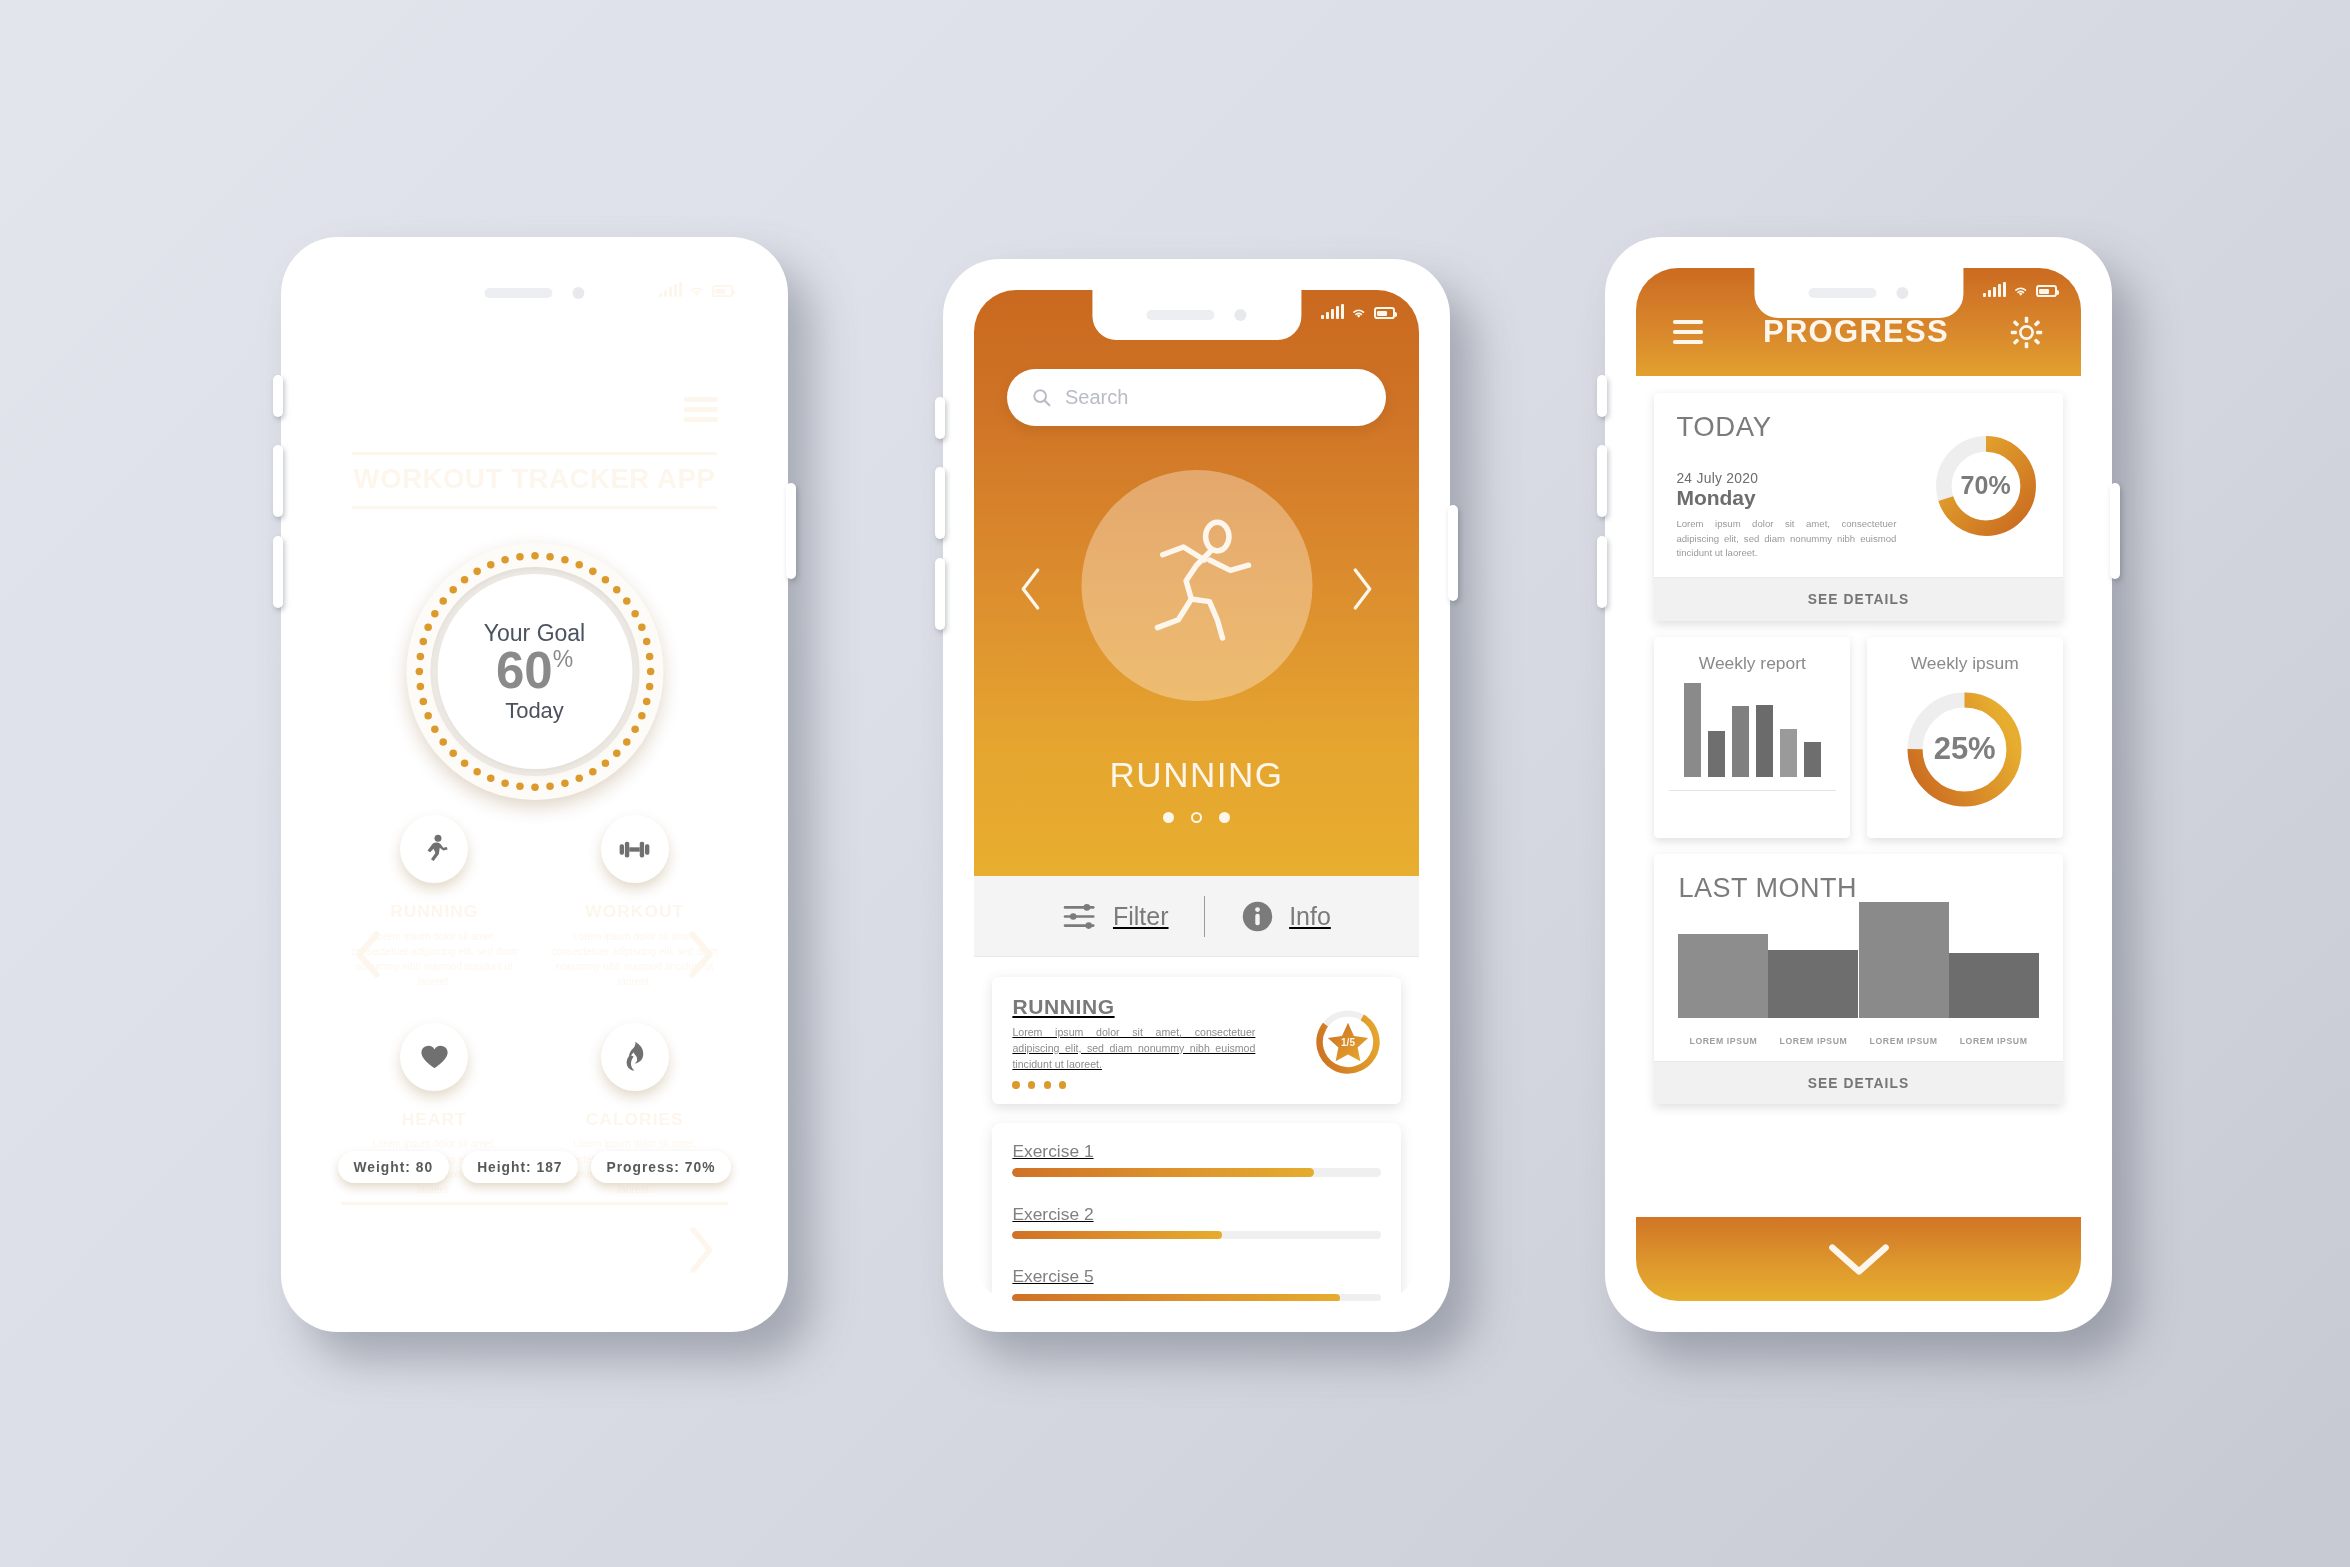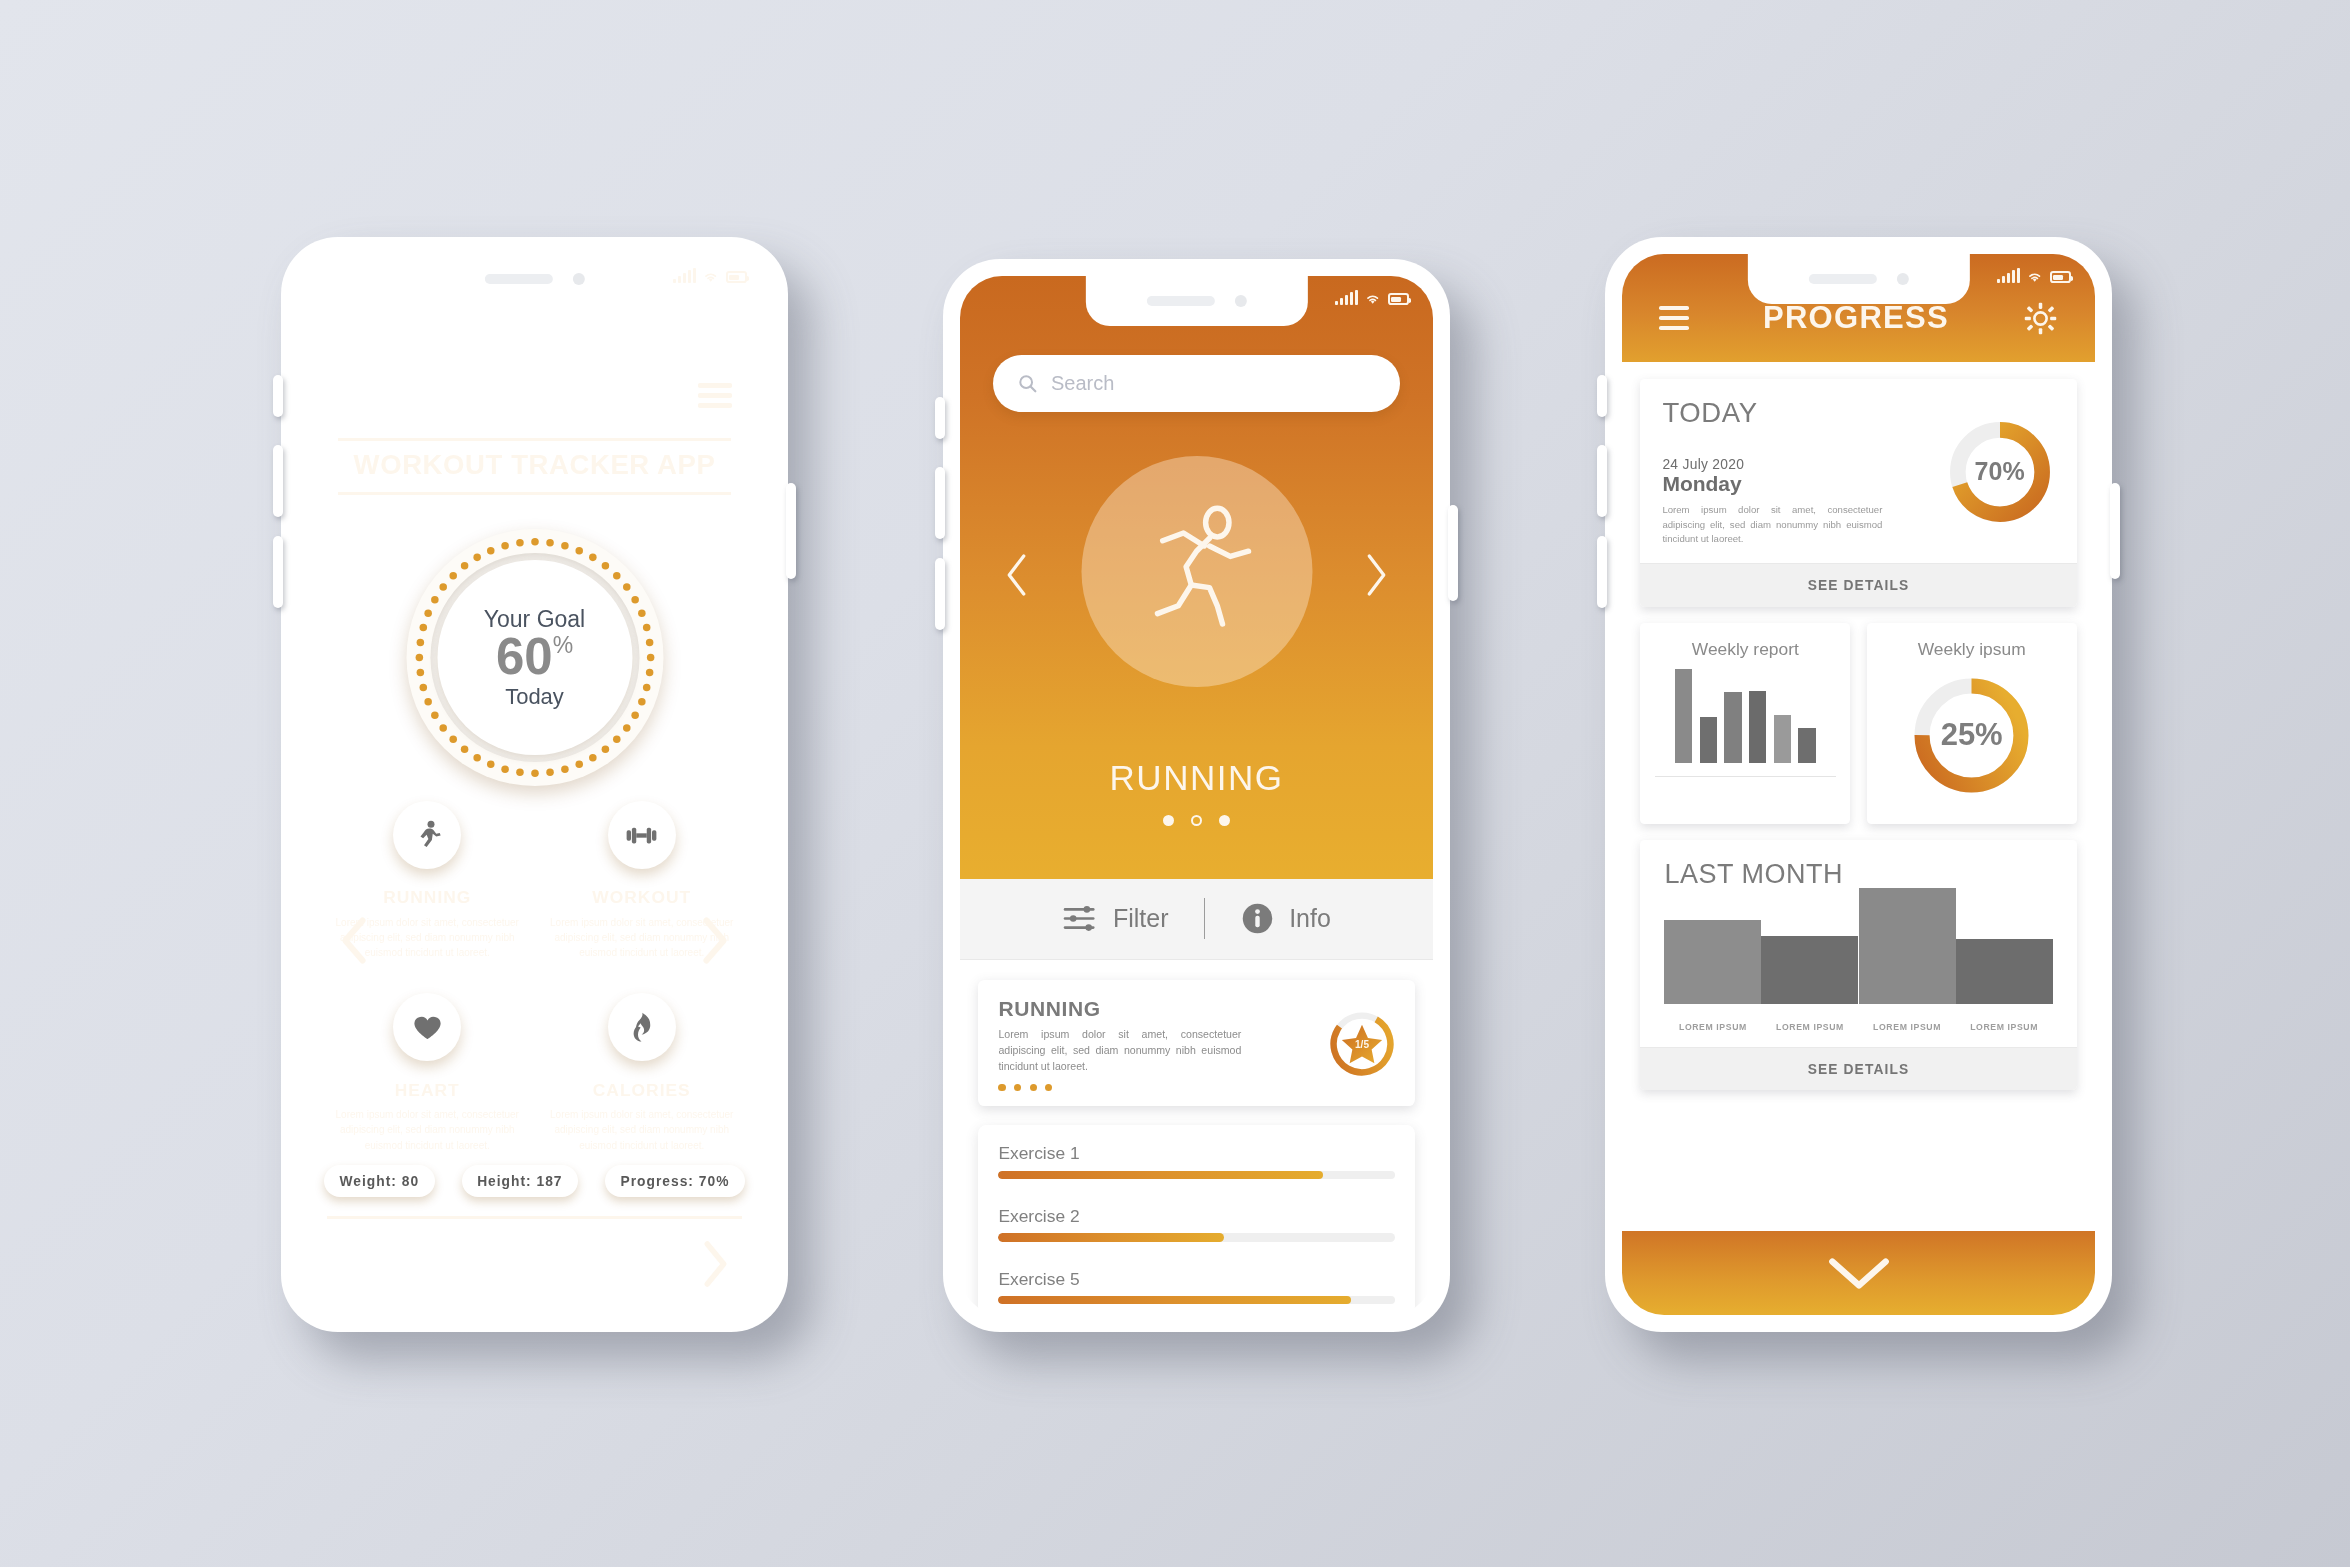--- a/index.html
+++ b/index.html
@@ -12,21 +12,21 @@
     background: linear-gradient(135deg, #e2e5ec 0%, #dcdfe7 38%, #d4d7df 62%, #c6c9d2 100%);
     position: relative;
   }
 
   
   .phone {
     position: absolute;
     background: #ffffff;
     border-radius: 57px;
     box-shadow: 24px 27.5px 44px rgba(90,95,110,0.42);
-    padding: 17px;
+    padding: 31px;
   }
   .phone .screen {
     position: relative;
     width: 100%; height: 100%;
     border-radius: 42px;
     overflow: hidden;
     background: #fff;
   }
   
   .btn-side {
@@ -139,21 +139,21 @@
     padding: 8.3px 15.6px; font-size: 13.8px; font-weight: 700;
     color: #595959; letter-spacing: 1px;
     box-shadow: 0 4.6px 10px rgba(130,80,15,0.22);
     white-space: nowrap;
   }
   .p1-bottom-rule { position: absolute; bottom: 96px; left: 29px; right: 29px; height: 2.8px; background: #fdf6ec; }
   #p1-bottom-next { position: absolute; bottom: 26px; right: 40px; width: 31px; height: 50px; cursor: pointer; }
 
   
   #phone2 { left: 943px; top: 259px; width: 507px; height: 1073px; }
-  .p2-screen { background: #ffffff; }
+  .p2-screen { background: #ffffff; text-decoration: underline; }
   .p2-hero {
     position: relative; height: 58%;
     background: linear-gradient(180deg, #c9691f 0%, #cf7326 20%, #dc8d2e 50%, #e5a52f 78%, #e8ae2f 100%);
   }
   .search-bar {
     position: absolute; top: 79px; left: 33px; right: 33px;
     height: 57px; background: #ffffff; border-radius: 29px;
     display: flex; align-items: center; gap: 12px; padding: 0 24px;
     box-shadow: 0 4.6px 11px rgba(120,70,10,0.17);
   }

